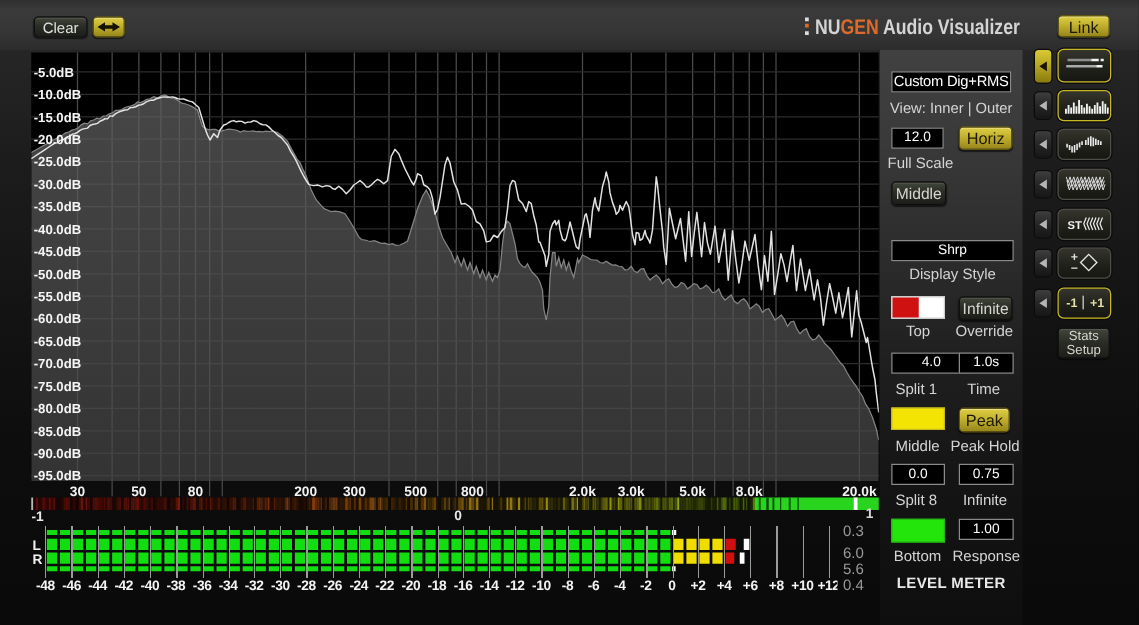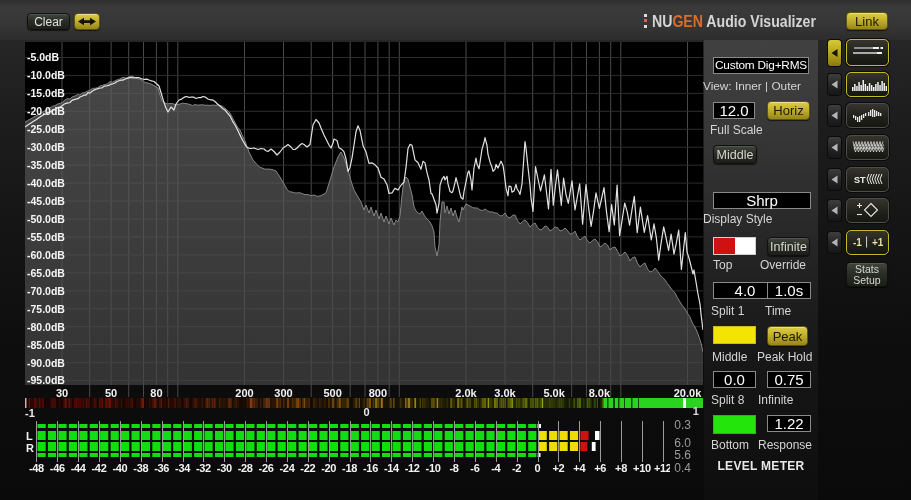--- a/index.html
+++ b/index.html
@@ -4,22 +4,22 @@
 *{margin:0;padding:0;box-sizing:border-box;-webkit-font-smoothing:antialiased}
 html,body{width:911px;height:500px;background:#000;overflow:hidden}
 #app{position:relative;width:911px;height:500px;font-family:"Liberation Sans",sans-serif;will-change:transform;
 background:linear-gradient(180deg,#262626 40px,#1d1d1d 120px,#141414 240px,#0d0d0d 360px,#0a0a0a 500px)}
 #topbar{position:absolute;left:0;top:0;width:911px;height:40px;
 background:linear-gradient(180deg,#2f2f2f 0%,#3a3a3a 18%,#363636 62%,#2c2c2c 100%)}
 #panelbg{position:absolute;left:704px;top:40px;width:114px;height:460px;
 background:linear-gradient(180deg,#414141 0px,#3a3a3a 70px,#2e2e2e 150px,#1f1f1f 250px,#141414 350px,#0e0e0e 460px)}
 .abs{position:absolute}
 .vbox{position:absolute;background:#000;border:1px solid #8a8a8a;color:#fff;
-font-size:15px;text-align:center;line-height:15px;white-space:nowrap}
-.lbl{position:absolute;color:#d4d4d4;font-size:12px;text-align:left;white-space:nowrap}
+font-size:11px;text-align:center;line-height:15px;white-space:nowrap}
+.lbl{position:absolute;color:#d4d4d4;font-size:12px;text-align:center;white-space:nowrap}
 .ybtn{position:absolute;border-radius:4px;border:1px solid #5f5410;
 background:linear-gradient(180deg,#decd43 0%,#c2b12e 45%,#97861a 100%);
 box-shadow:inset 0 1px 0 rgba(255,255,255,.38),0 1px 1px rgba(0,0,0,.6);
 color:#1e1a02;font-size:13px;text-align:center}
 .dbtn{position:absolute;border-radius:4px;border:1px solid #101010;
 background:linear-gradient(180deg,#41463b 0%,#2b2e26 45%,#1c1e18 100%);
 box-shadow:inset 0 1px 0 rgba(255,255,255,.10),0 1px 1px rgba(0,0,0,.6);
 color:#d6d6cd;font-size:12.5px;text-align:center}
 .ibtn{position:absolute;left:846px;width:43px;height:25px;border-radius:5px;
 background:linear-gradient(180deg,#35352d 0%,#23231d 50%,#161612 100%);
@@ -728,21 +728,21 @@
     <div class="lbl" style="left:765px;top:304px;width:44px">Time</div>
     <div class="abs" style="left:713px;top:326px;width:43px;height:18px;border:1px solid #caba20;background:#f4e403"></div>
     <div class="ybtn" style="left:767px;top:326px;width:41px;height:20px;line-height:19px">Peak</div>
     <div class="lbl" style="left:712px;top:350px;width:44px">Middle</div>
     <div class="lbl" style="left:757px;top:350px;width:62px">Peak Hold</div>
     <div class="vbox" style="left:713px;top:371px;width:43px;height:17px">0.0</div>
     <div class="vbox" style="left:767px;top:371px;width:44px;height:17px">0.75</div>
     <div class="lbl" style="left:711px;top:393px;width:44px">Split 8</div>
     <div class="lbl" style="left:758px;top:393px;width:60px">Infinite</div>
     <div class="abs" style="left:713px;top:415px;width:43px;height:19px;border:1px solid #28b818;background:#23e40b"></div>
-    <div class="vbox" style="left:767px;top:415px;width:44px;height:17px">1.22</div>
+    <div class="vbox" style="left:767px;top:415px;width:44px;height:17px">1.00</div>
     <div class="lbl" style="left:711px;top:438px;width:46px">Bottom</div>
     <div class="lbl" style="left:758px;top:438px;width:62px">Response</div>
     <div class="abs" style="left:703px;top:459px;width:116px;text-align:center;font-size:12px;font-weight:bold;color:#e8e8e8;letter-spacing:.3px">LEVEL METER</div>
     <div class="tri" style="top:40px;height:26px;background:linear-gradient(180deg,#d8ca33 0%,#b5a521 50%,#8a7a0e 100%)">
       <svg width="13" height="26" viewBox="0 0 13 26">
         <path d="M3.5 13 9.5 9.1v7.8Z" fill="#181400"></path>
       </svg>
     </div>
     <div class="tri" style="top:74px">
       <svg width="13" height="21" viewBox="0 0 13 21">

